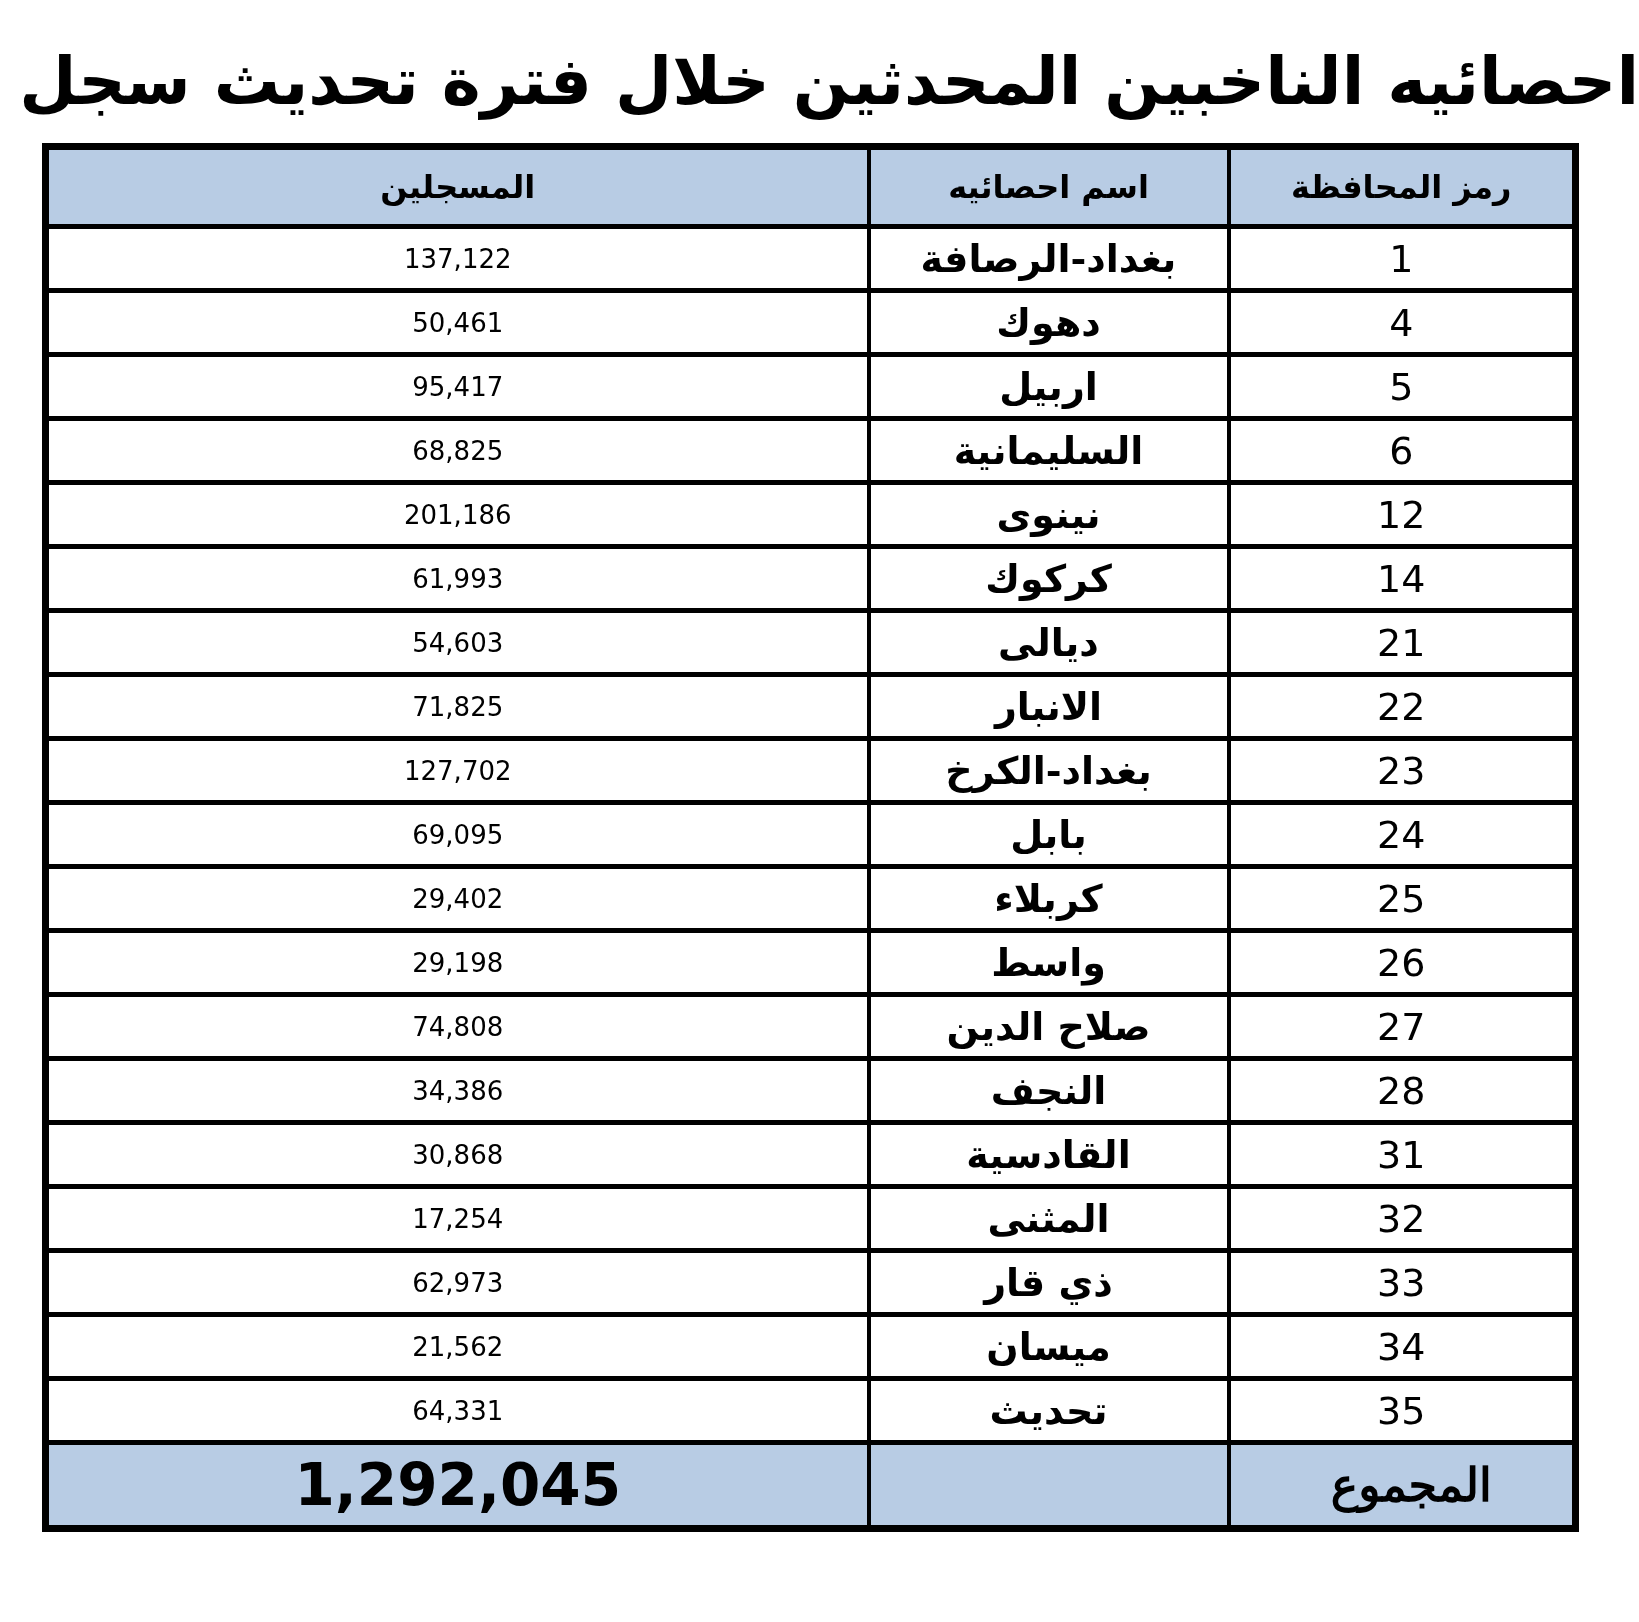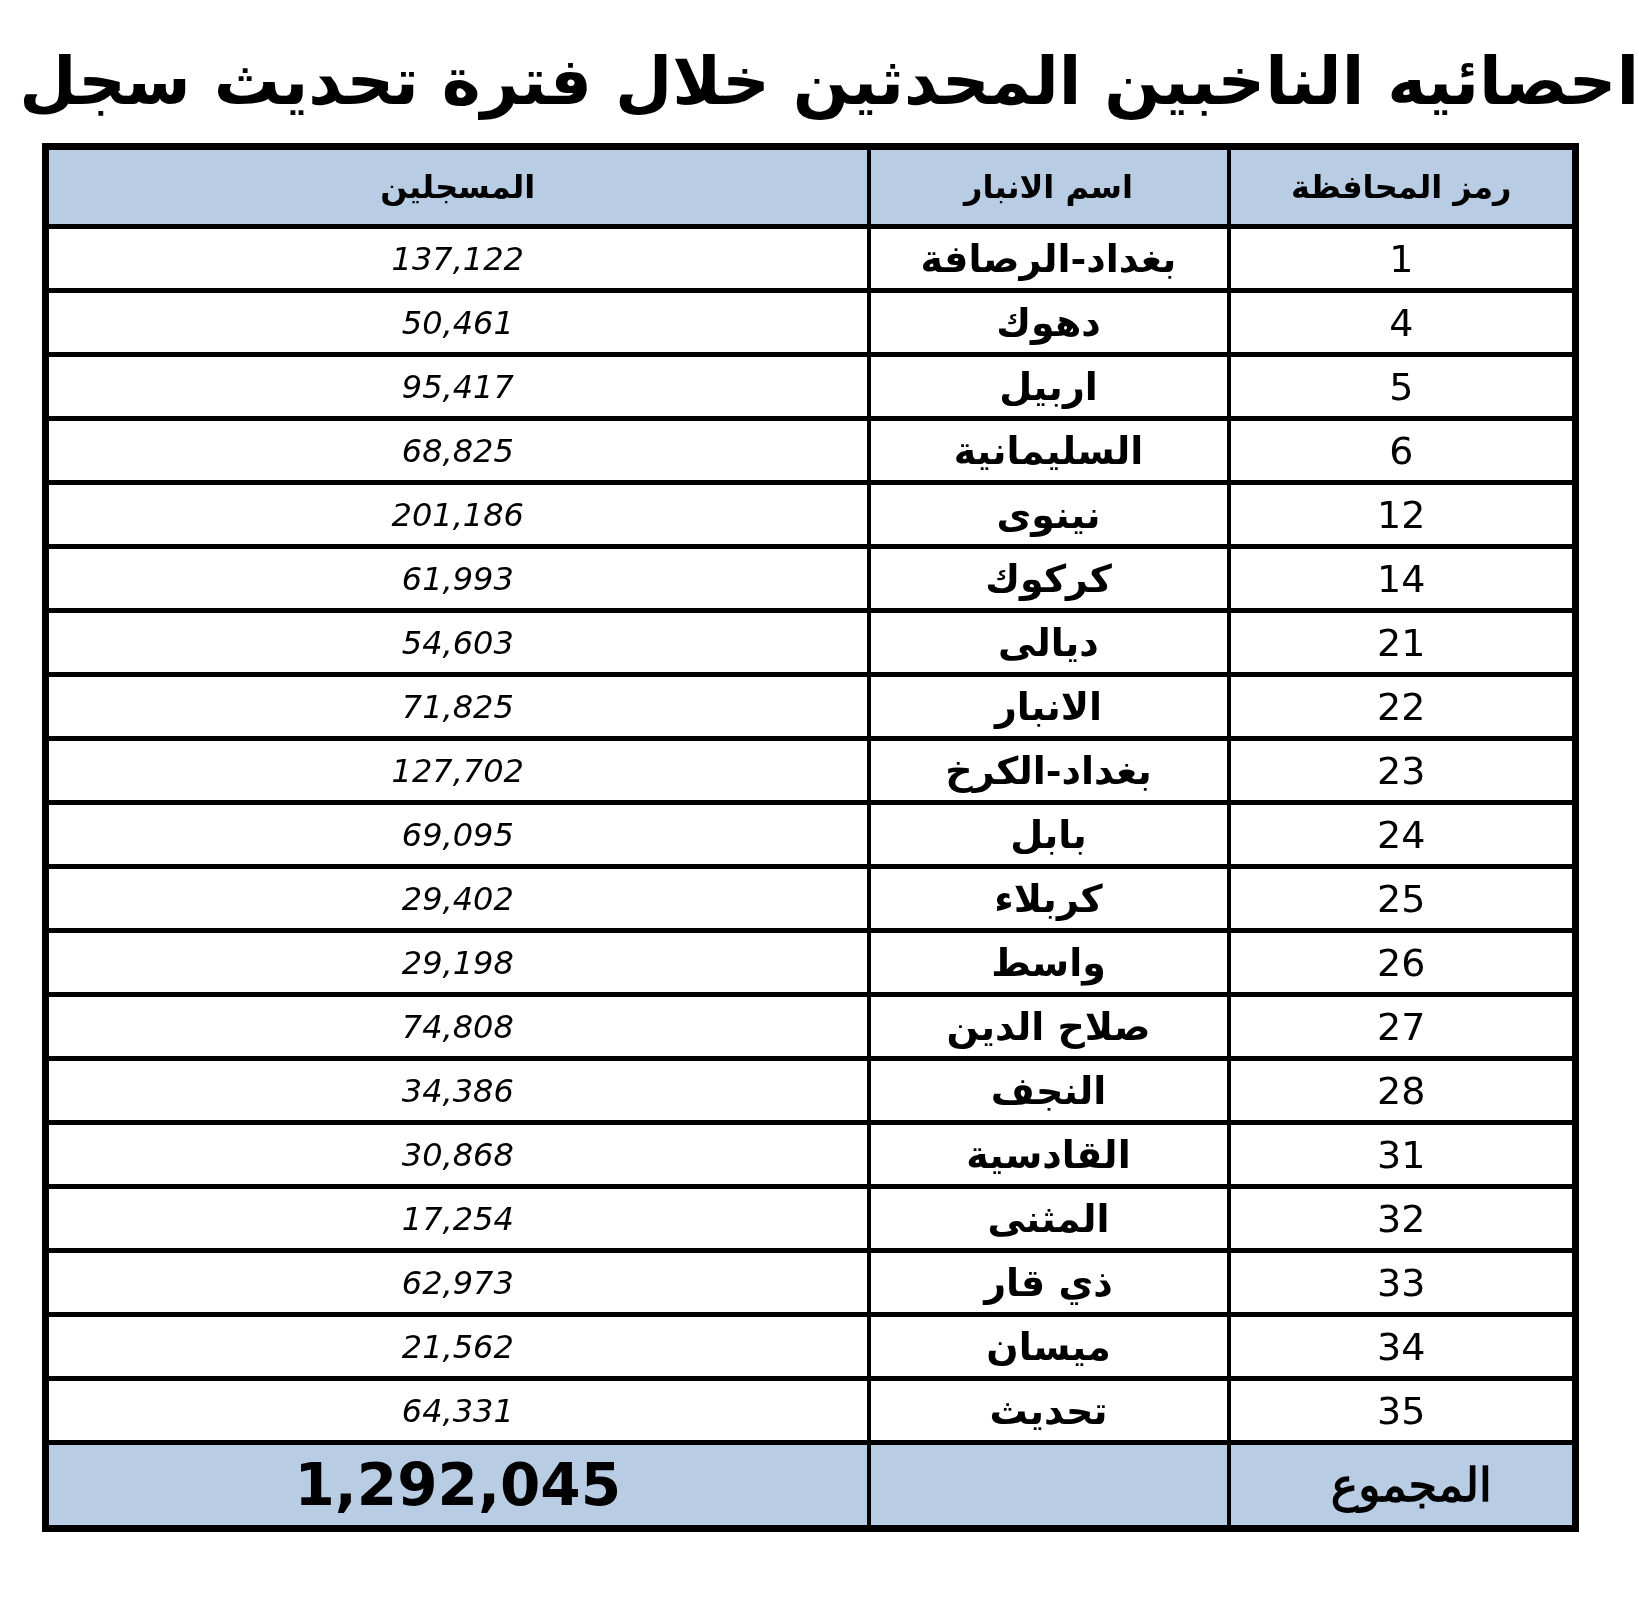--- a/index.html
+++ b/index.html
@@ -70,23 +70,22 @@
   .data-row .cell-code {
     font-size: 38px;
     font-weight: 400;
   }
   .data-row .cell-name {
     font-size: 38px;
     font-weight: 700;
     font-family: "DejaVu Serif", "Liberation Serif", "DejaVu Sans", serif;
   }
   .data-row .cell-registered {
-    font-size: 32px;
+    font-size: 26px;
     font-weight: 400;
-    font-style: italic;
   }
   .total-row td {
     background: var(--header-bg);
     height: 86px;
   }
   .total-row .cell-total-label {
     font-size: 46px;
     font-weight: bold;
     font-family: Liberation Sans, sans-serif;
     padding-left: 20px;
@@ -105,21 +104,21 @@
 
   <table class="stats-table">
     <colgroup>
       <col class="col-code">
       <col class="col-name">
       <col class="col-registered">
     </colgroup>
     <thead>
       <tr class="header-row">
         <th>رمز المحافظة</th>
-        <th>اسم الانبار</th>
+        <th>اسم احصائيه</th>
         <th>المسجلين</th>
       </tr>
     </thead>
     <tbody>
 
     <tr class="data-row">
       <td class="cell-code">1</td>
       <td class="cell-name">بغداد-الرصافة</td>
       <td class="cell-registered">137,122</td>
     </tr>

